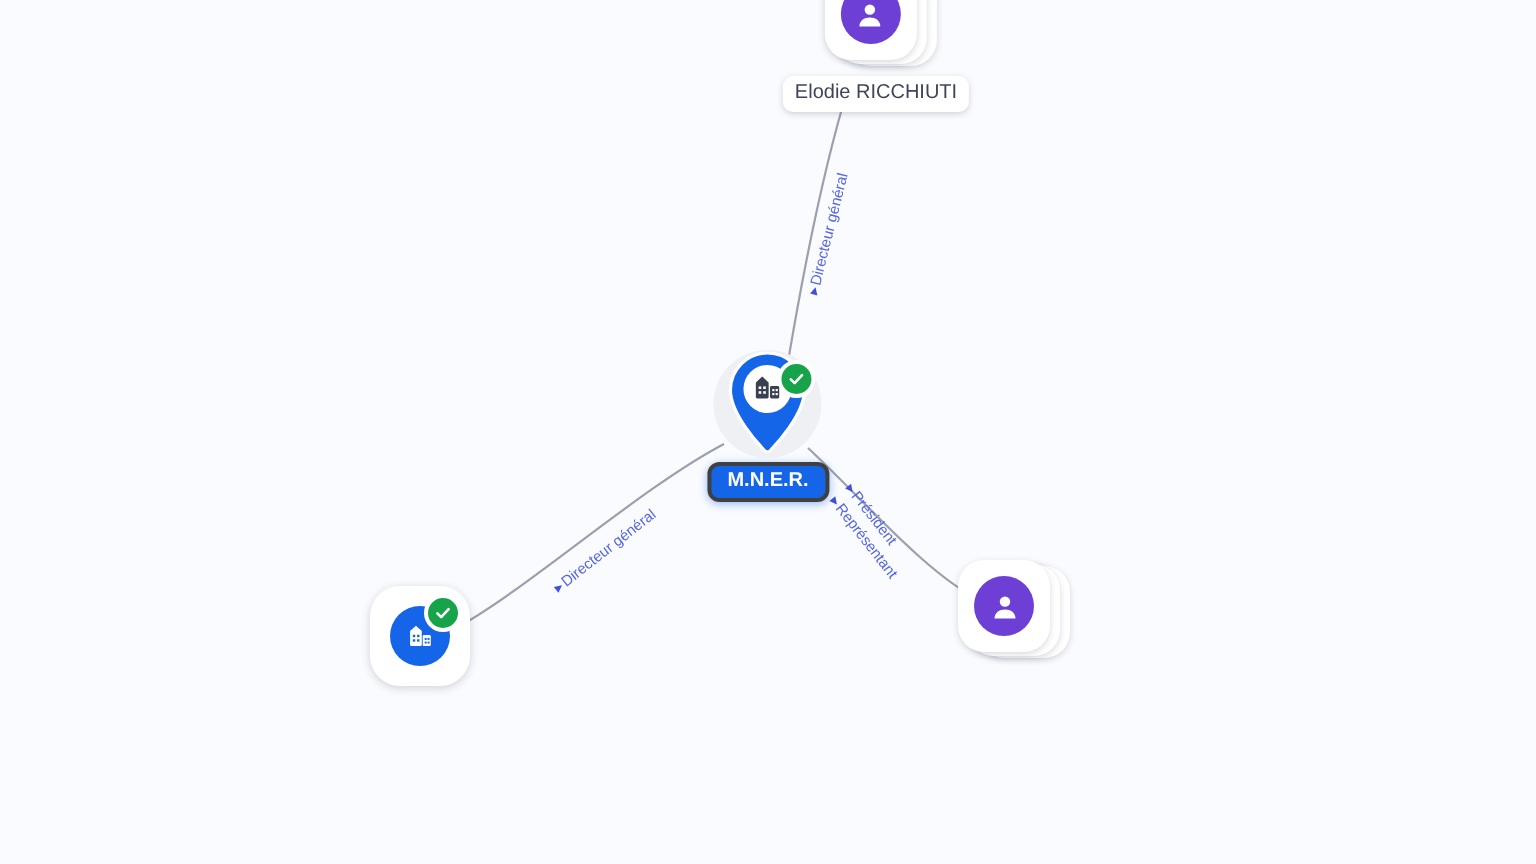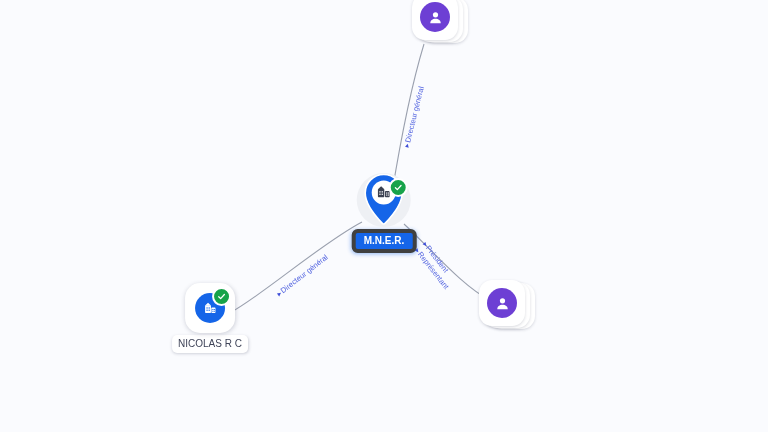--- a/index.html
+++ b/index.html
@@ -137,21 +137,21 @@
     line-height: 1;
     padding: 4px 6px;
     border-radius: 5px;
     white-space: nowrap;
     box-shadow: 0 1px 3px rgba(60,64,90,0.22);
   }
   .node-label.focus {
     background: #1565e8;
     color: #ffffff;
     font-weight: bold;
-    border: 4px solid #404040;
+    border: 2px solid #404040;
     padding: 3px 8px;
     border-radius: 6px;
     box-shadow: 0 1px 4px rgba(21,101,232,0.45);
   }
 
   
   .edge-label {
     position: absolute;
     font-size: 7.5px;
     line-height: 1.35;
@@ -194,20 +194,21 @@
         <div class="person-card c2"></div>
         <div class="person-card c1">
           <div class="person-avatar">
             <svg width="17" height="17" viewBox="0 0 24 24">
               <circle cx="12" cy="8.2" r="3.7" fill="#ffffff"></circle>
               <path d="M4.6 20.2c0-4.1 3.3-6.4 7.4-6.4s7.4 2.3 7.4 6.4z" fill="#ffffff"></path>
             </svg>
           </div>
         </div>
       </div>
+      <div class="node-label">Elodie RICCHIUTI</div>
     </div>
   </div>
 
   <div class="node" style="left:384px; top:213px;">
     <div class="node-inner">
       <div class="pin-halo">
         <div class="pin-shape">
           <svg width="40" height="52" viewBox="0 0 40 52">
             <path d="M20 1.5c-10.2 0-18.5 8.3-18.5 18.5 0 12.2 14.4 27.5 17.2 30.4a1.8 1.8 0 0 0 2.6 0C24.1 47.5 38.5 32.2 38.5 20 38.5 9.8 30.2 1.5 20 1.5z" fill="#1565e8" stroke="#ffffff" stroke-width="1.6"></path>
             <circle cx="20" cy="19.5" r="12" fill="#ffffff"></circle>
@@ -253,21 +254,20 @@
             <rect x="25.2" y="26.2" width="2.2" height="2.2" fill="#1565e8"></rect>
             <rect x="28.4" y="26.2" width="2.2" height="2.2" fill="#1565e8"></rect>
           </svg>
         </div>
         <div class="check-badge" style="right:4px; top:4px;">
           <svg width="9" height="9" viewBox="0 0 24 24">
             <path d="M4.5 12.6 L9.6 17.6 L19.5 6.8" fill="none" stroke="#ffffff" stroke-width="3.4" stroke-linecap="round" stroke-linejoin="round"></path>
           </svg>
         </div>
       </div>
-      <div class="node-label">NICOLAS R C</div>
     </div>
   </div>
 
   <div class="node" style="left:505px; top:306px;">
     <div class="node-inner">
       <div class="person-stack">
         <div class="person-card c3"></div>
         <div class="person-card c2"></div>
         <div class="person-card c1">
           <div class="person-avatar">

